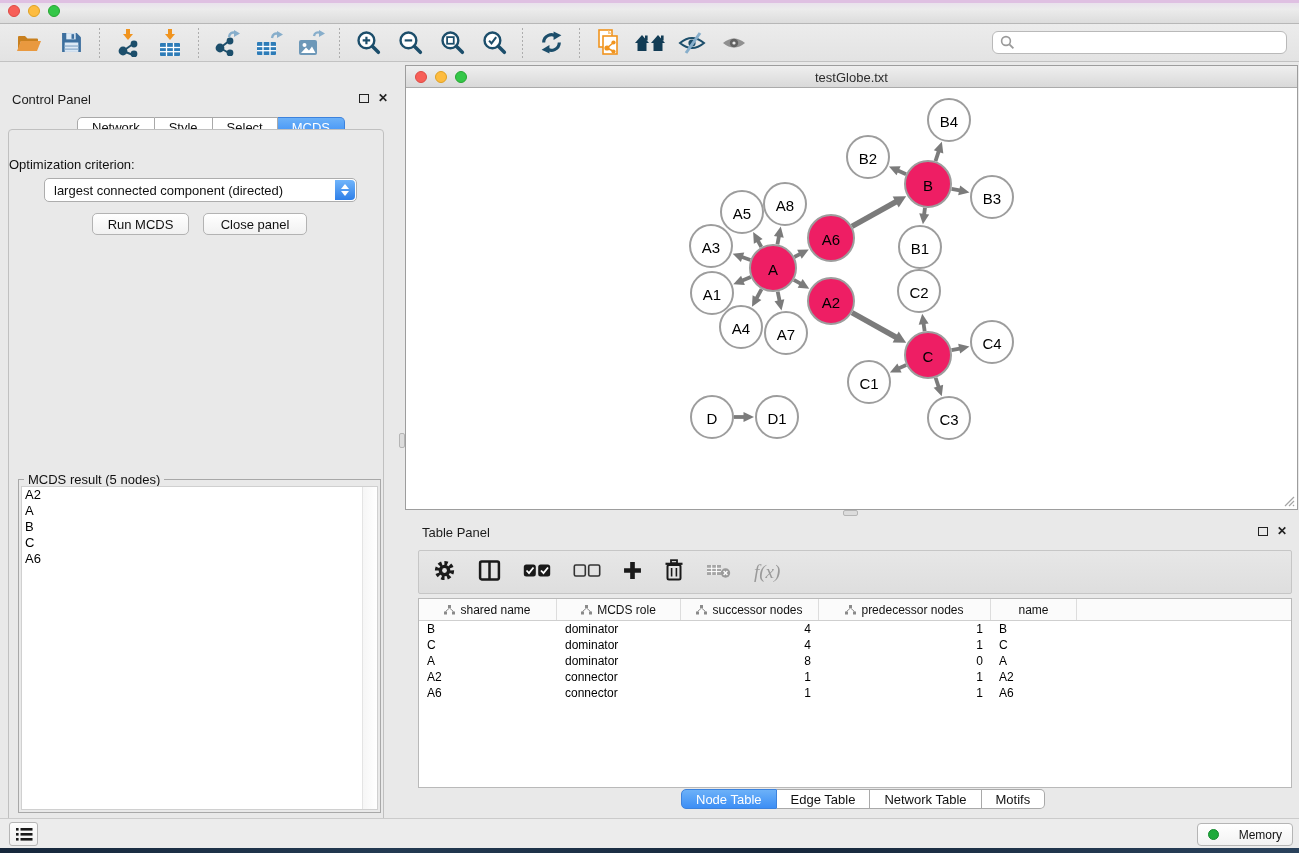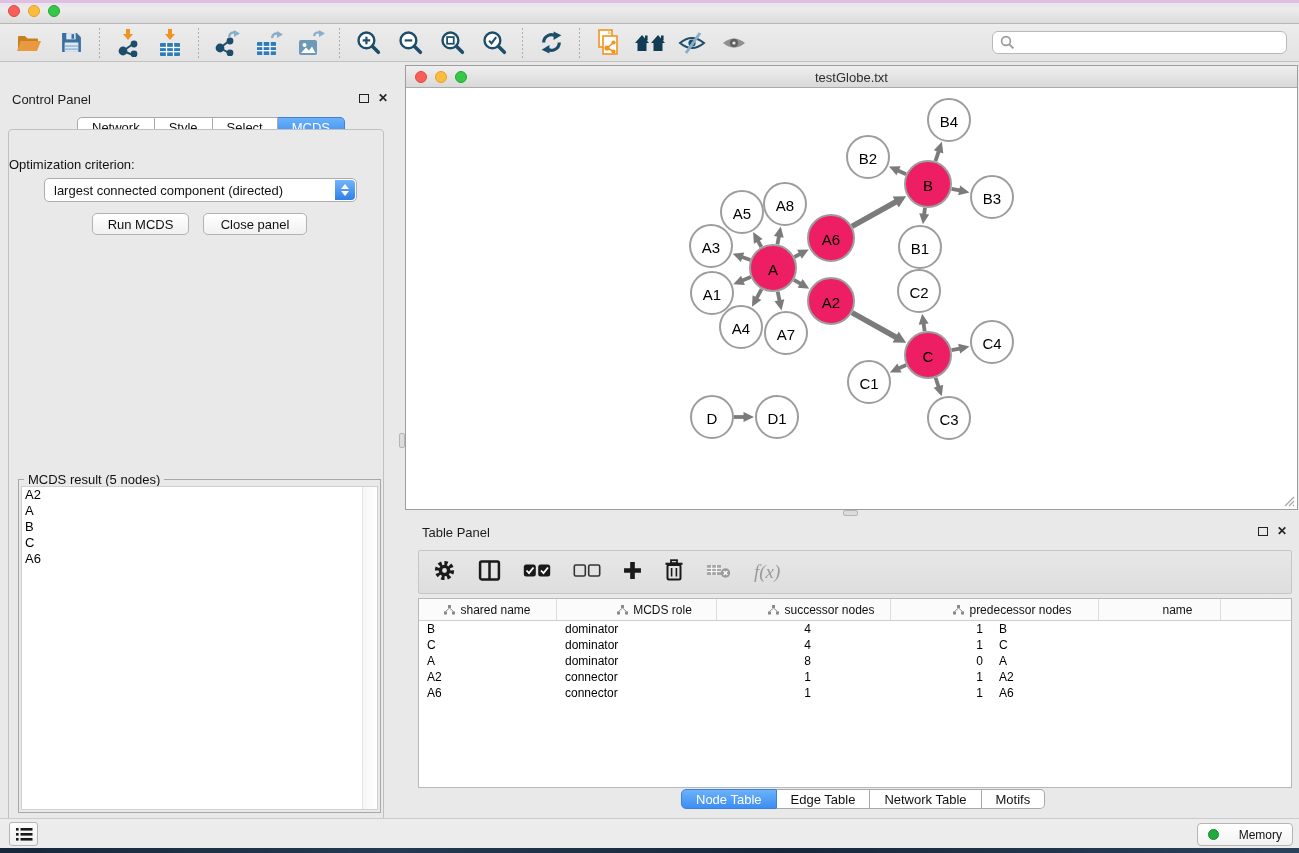--- a/index.html
+++ b/index.html
@@ -65,21 +65,21 @@
   #net-canvas { position:absolute; left:1px; top:22px; width:889px; height:421px; background:#fff; }
   #net-grip { right:2px; bottom:2px; }
   .split-tick-v { left:399px; top:433px; width:6px; height:15px; background:#dcdcdc; border:1px solid #b5b5b5; border-radius:2px; }
   .split-tick-h { left:843px; top:510px; width:15px; height:6px; background:#dcdcdc; border:1px solid #b5b5b5; border-radius:2px; }
 
   
   #table-panel { left:405px; top:518px; width:894px; height:297px; }
   #tp-toolbar { left:13px; top:32px; width:874px; height:44px; background:linear-gradient(#e7e7e7,#dedede);
     border:1px solid #c6c6c6; border-radius:2px; display:flex; align-items:center; padding-left:14px; gap:22px; }
   #data-table { left:13px; top:80px; width:874px; height:190px; background:#fff; border:1px solid #b9b9b9; overflow:hidden; }
-  #thead { display:flex; height:22px; background:#fbfbfb; border-bottom:1px solid #cfcfcf;gap:36px; }
+  #thead { display:flex; height:22px; background:#fbfbfb; border-bottom:1px solid #cfcfcf; }
   .th { display:flex; align-items:center; justify-content:center; gap:5px; font-size:12px; color:#111;
     border-right:1px solid #dddddd; }
   .td { font-size:12px; color:#000; padding:0 8px; line-height:16px; }
   .trow { display:flex; height:16px; }
   .col0 { width:138px; } .col1 { width:124px; } .col2 { width:138px; } .col3 { width:172px; } .col4 { width:86px; }
   .al-l { text-align:left; } .al-r { text-align:right; }
   #tp-tabs { left:276px; top:271px; display:flex; }
   .fx { font-family:"Liberation Serif", serif; font-style:italic; font-size:19px; color:#9a9a9a; }
 
   

